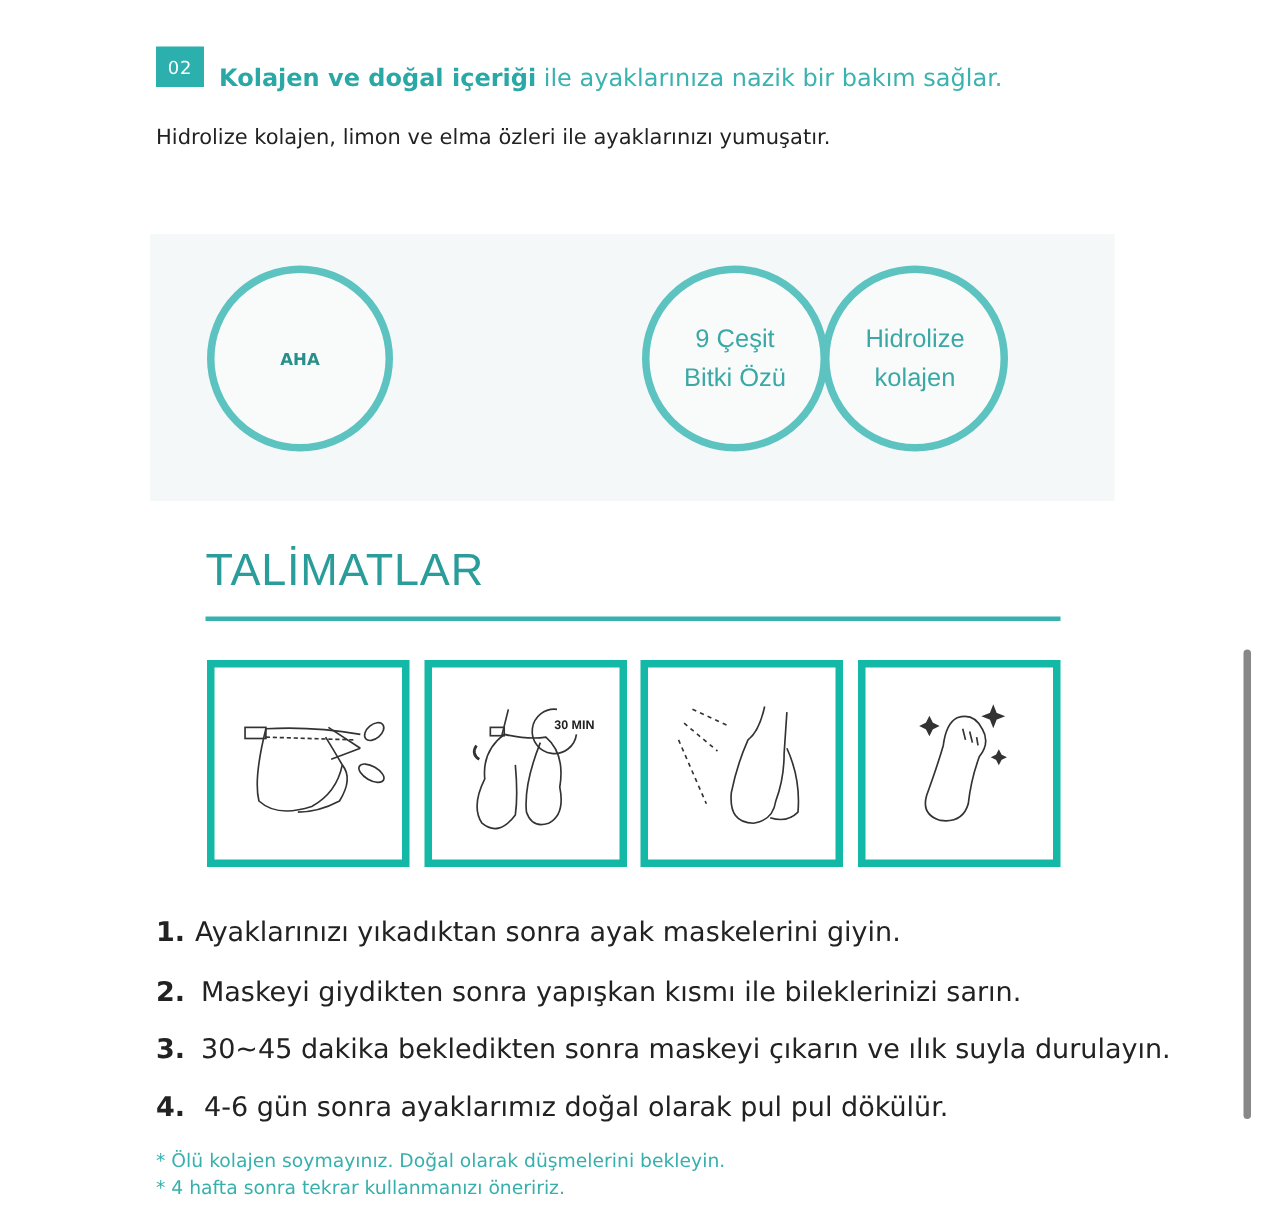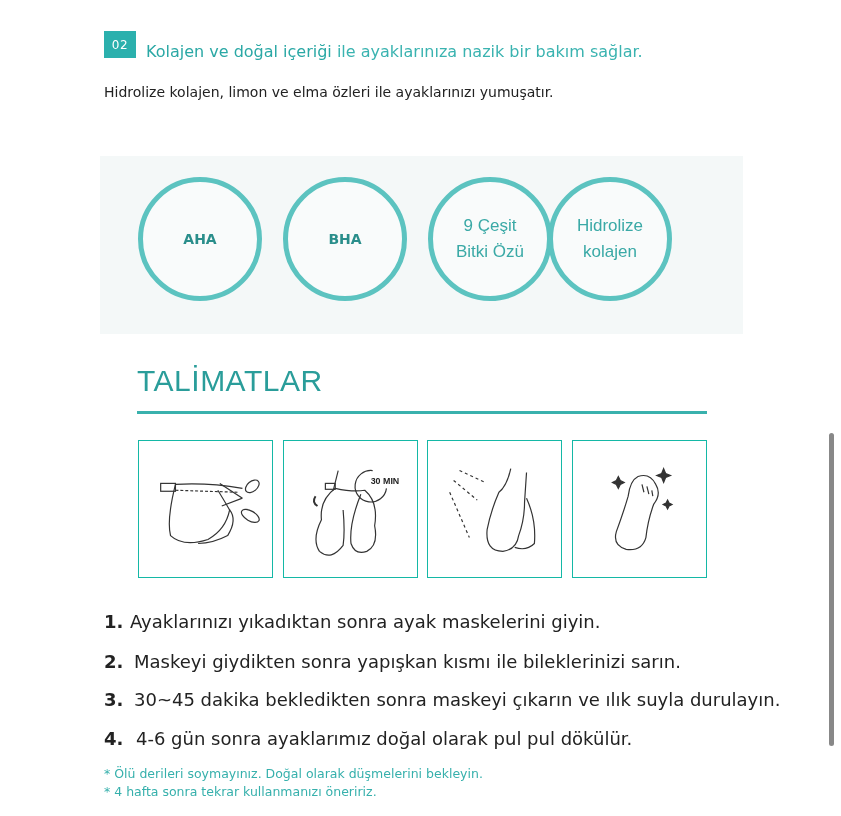--- a/index.html
+++ b/index.html
@@ -8,43 +8,43 @@
     font-family: "DejaVu Sans", sans-serif; color: #222;
   }
   .badge {
     position: absolute; left: 104px; top: 31px; width: 32px; height: 27px;
     background: #2bb0ad; color: #fff; font-weight: normal; font-size: 12px;
     display: flex; align-items: center; justify-content: center; letter-spacing: 0.5px;
   }
   .headline {
     position: absolute; left: 146px; top: 42px; font-size: 16px; color: #3ab3b0; white-space: nowrap;
   }
-  .headline b { font-weight: normal; color: #2aa8a5; }
+  .headline b { font-weight: bold; color: #2aa8a5; }
   .subline {
     position: absolute; left: 104px; top: 84px; font-size: 14px; color: #222; white-space: nowrap;
   }
   .ingredients-panel {
     position: absolute; left: 100px; top: 156px; width: 643px; height: 178px; background: #f4f8f8;
   }
   .circle {
     position: absolute; top: 21px; width: 124px; height: 124px; border-radius: 50%;
     border: 5px solid #5cc3c0; display: flex; align-items: center; justify-content: center;
     text-align: center; color: #2e9e9b; box-sizing: border-box; background: #f9fbfb;
   }
-  .circle.bold { font-weight: bold; font-size: 14px; color: #2a8e8b; }
+  .circle.bold { font-weight: bold; font-size: 11px; color: #2a8e8b; }
   .circle.light { font-size: 17px; line-height: 26px; color: #3aa9a6; font-family: "Liberation Sans", sans-serif; }
   .section-title {
     position: absolute; left: 137px; top: 364px; width: 570px; text-align: left;
     font-size: 30px; color: #2a9d9a; letter-spacing: 0.5px; font-family: "Liberation Sans", sans-serif;
   }
   .section-rule {
     position: absolute; left: 137px; top: 411px; width: 570px; height: 3px; background: #39b1ad;
   }
   .step-img {
-    position: absolute; top: 440px; width: 135px; height: 138px; border: 1px solid #14b8a6; background: #fff; box-sizing: border-box;
+    position: absolute; top: 440px; width: 135px; height: 138px; border: 5px solid #14b8a6; background: #fff; box-sizing: border-box;
   }
   .step-img svg { width: 100%; height: 100%; }
   .steps { position: absolute; left: 104px; top: 611px; }
   .step {
     position: absolute; left: 0; white-space: nowrap; font-size: 18px; color: #222;
   }
   .step .num { font-weight: bold; display: inline-block; width: 26px; }
   .notes { position: absolute; left: 104px; top: 765px; font-size: 12.5px; color: #36b0ac; line-height: 18px; }
   .scrollbar {
     position: absolute; left: 829px; top: 433px; width: 5px; height: 313px; border-radius: 3px; background: #888;
@@ -53,23 +53,20 @@
 </head>
 <body>
 
 <div class="badge">02</div>
 <div class="headline"><b>Kolajen ve doğal içeriği</b><span> ile ayaklarınıza nazik bir bakım sağlar.</span></div>
 <div class="subline">Hidrolize kolajen, limon ve elma özleri ile ayaklarınızı yumuşatır.</div>
 
 <div class="ingredients-panel">
   <div class="circle bold" style="left:38px">
       <span>AHA</span>
-    </div>
-  <div class="circle bold" style="left:183px">
-      <span>BHA</span>
     </div>
   <div class="circle light" style="left:328px">
       <div>
         <div>9 Çeşit</div>
         <div>Bitki Özü</div>
       </div>
     </div>
   <div class="circle light" style="left:448px">
       <div>
         <div>Hidrolize</div>
@@ -122,17 +119,17 @@
 </div>
 
 <div class="steps">
   <div class="step" style="top:0px"><span class="num">1.</span><span>Ayaklarınızı yıkadıktan sonra ayak maskelerini giyin.</span></div>
   <div class="step" style="top:40px"><span class="num" style="width:30px">2.</span><span>Maskeyi giydikten sonra yapışkan kısmı ile bileklerinizi sarın.</span></div>
   <div class="step" style="top:78px"><span class="num" style="width:30px">3.</span><span>30~45 dakika bekledikten sonra maskeyi çıkarın ve ılık suyla durulayın.</span></div>
   <div class="step" style="top:117px"><span class="num" style="width:32px">4.</span><span>4-6 gün sonra ayaklarımız doğal olarak pul pul dökülür.</span></div>
 </div>
 
 <div class="notes">
-  <div>* Ölü derileri soymayınız. Doğal olarak düşmelerini bekleyin.</div>
+  <div>* Ölü kolajen soymayınız. Doğal olarak düşmelerini bekleyin.</div>
   <div>* 4 hafta sonra tekrar kullanmanızı öneririz.</div>
 </div>
 
 <div class="scrollbar"></div>
 
 </body></html>

